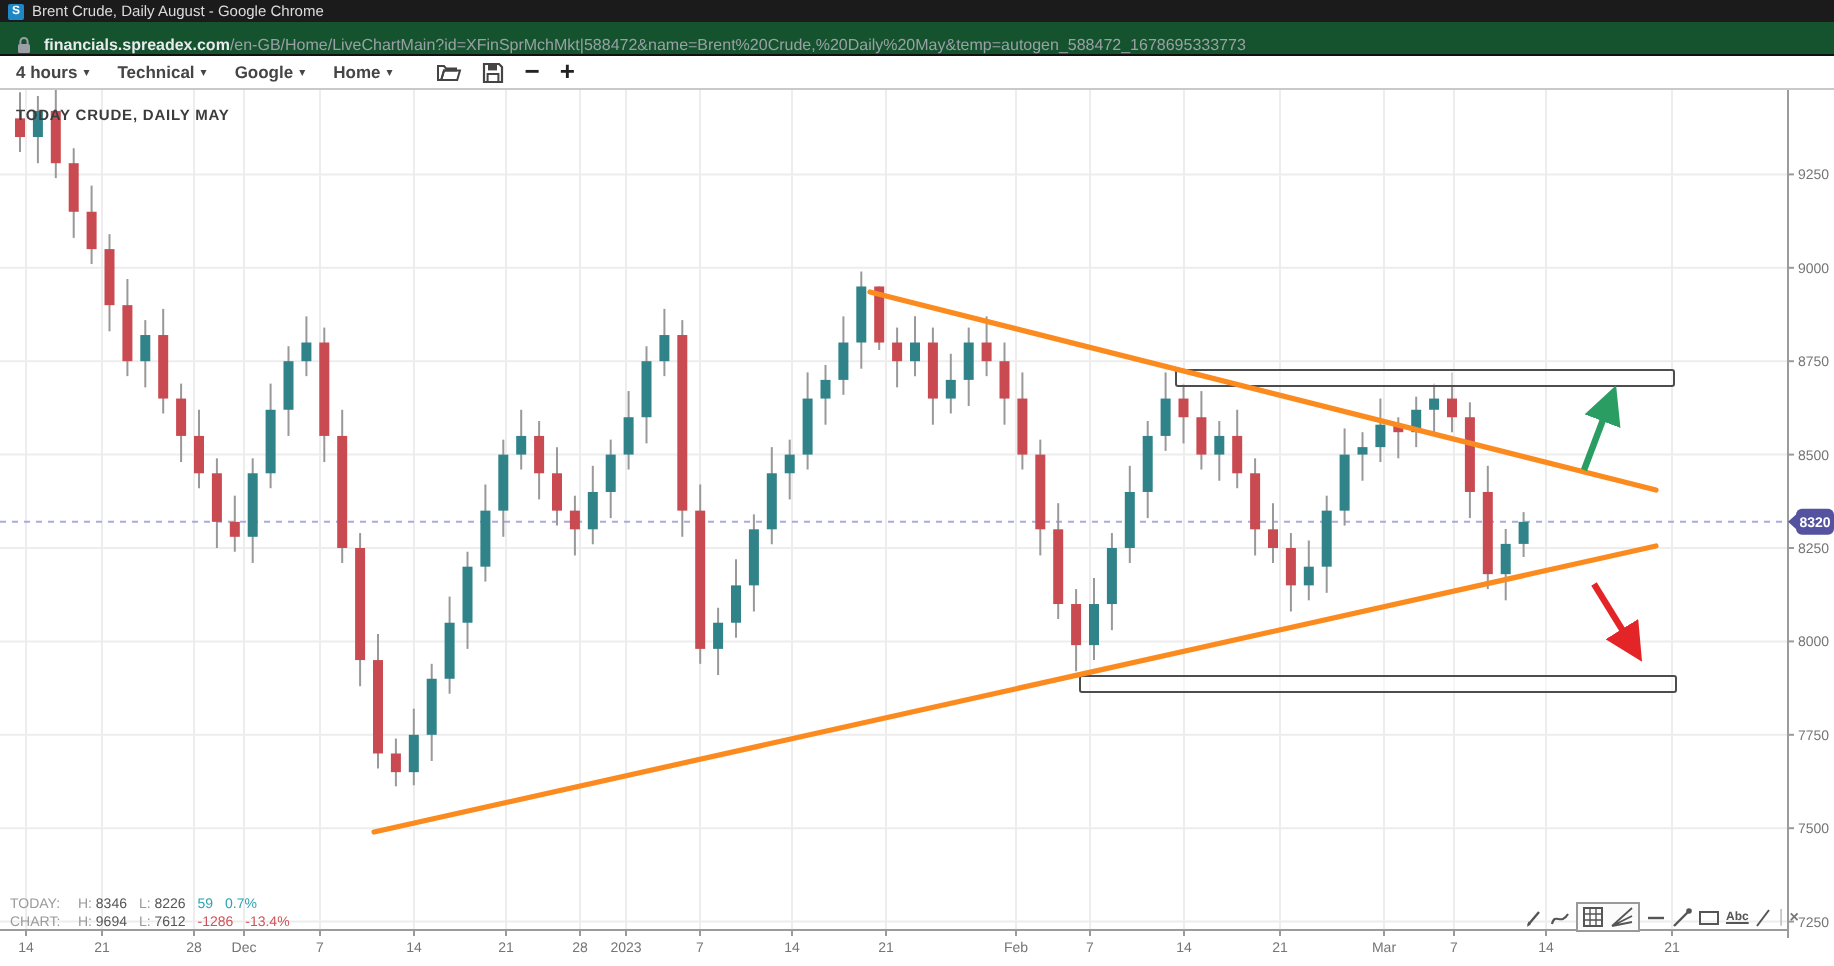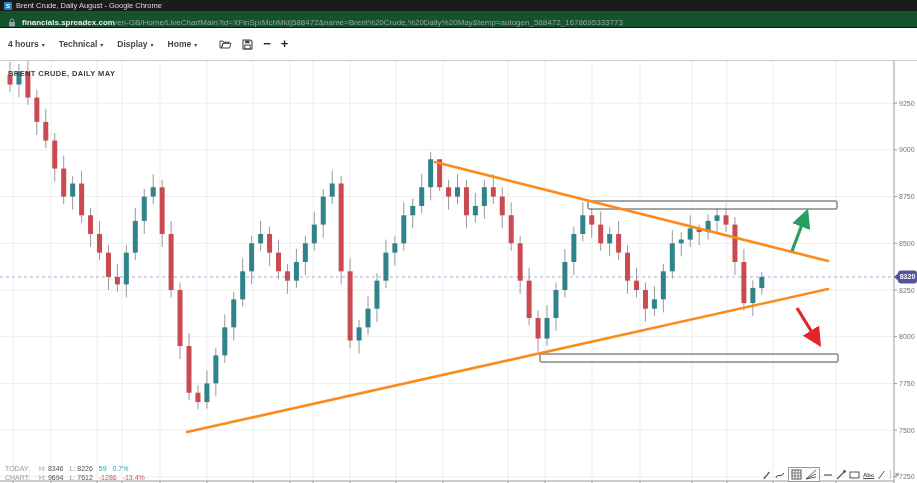--- a/index.html
+++ b/index.html
@@ -5,21 +5,21 @@
   * { margin:0; padding:0; box-sizing:border-box; }
   html,body { width:917px; height:483px; overflow:hidden; background:#fff;
     font-family:"Liberation Sans","DejaVu Sans",sans-serif; }
   .titlebar { height:11px; background:#1b1b1b; display:flex; align-items:center; padding:0 4px; gap:4px; }
   .favicon { width:8px; height:8px; background:#1e88c7; color:#fff; font-size:6px; font-weight:bold;
     display:flex; align-items:center; justify-content:center; border-radius:1px; }
   .win-title { color:#dcdcdc; font-size:7.5px; white-space:nowrap; }
   .urlbar { height:17px; background:#14532d; display:flex; align-items:flex-end; padding:0 8px; gap:6px; border-bottom:1px solid #111; }
   .url { font-size:8px; color:#9aa0a6; white-space:nowrap; overflow:hidden; }
   .url b { color:#e8eaed; font-weight:bold; }
-  .toolbar { height:17px; background:#ffffff; border-bottom:1px solid #c9c9c9; display:flex; align-items:center; padding:16px 8px; gap:14px; }
+  .toolbar { height:17px; background:#ffffff; border-bottom:1px solid #c9c9c9; display:flex; align-items:center; padding:0 8px; gap:14px; }
   .menu { font-size:8.5px; font-weight:bold; color:#454545; display:flex; align-items:center; gap:3px; cursor:pointer; }
   .caret { font-size:6px; color:#454545; }
   .tool-icons { display:flex; align-items:center; gap:10px; margin-left:8px; }
   .tool-icons svg { display:block; }
   .zoom-btn { font-size:13px; font-weight:bold; color:#222; line-height:10px; cursor:pointer; }
   .chart-wrap { position:relative; width:917px; height:438px; background:#fff; }
   .watermark { position:absolute; left:8px; top:8px; font-size:7.5px; font-weight:bold;
     color:#3c3c3c; letter-spacing:.4px; z-index:5; }
   .stats { position:absolute; left:5px; top:403px; z-index:5; font-size:7px; line-height:9px; color:#555; white-space:nowrap; }
   .stats .lbl { color:#9a9a9a; display:inline-block; width:32px; }
@@ -54,21 +54,21 @@
 <div class="toolbar">
   <div class="menu">
     <span>4 hours</span>
     <span class="caret">▾</span>
   </div>
   <div class="menu">
     <span>Technical</span>
     <span class="caret">▾</span>
   </div>
   <div class="menu">
-    <span>Display</span>
+    <span>Google</span>
     <span class="caret">▾</span>
   </div>
   <div class="menu">
     <span>Home</span>
     <span class="caret">▾</span>
   </div>
   <div class="tool-icons">
     <svg width="13" height="10" viewBox="0 0 13 10">
       <path d="M1 2h3l1 1.2h5v1H4L2.6 9H1z" fill="none" stroke="#444" stroke-width="1"></path>
       <path d="M2.6 9 4 4.2h8L10.6 9z" fill="none" stroke="#444" stroke-width="1"></path>
@@ -77,21 +77,21 @@
       <path d="M1 1h7.5L10 2.5V10H1z" fill="none" stroke="#444" stroke-width="1.1"></path>
       <rect x="3" y="1.4" width="4.5" height="2.8" fill="#444"></rect>
       <rect x="2.8" y="6" width="5.4" height="4" fill="none" stroke="#444" stroke-width="1"></rect>
     </svg>
     <span class="zoom-btn">−</span>
     <span class="zoom-btn">+</span>
   </div>
 </div>
 
 <div class="chart-wrap">
-  <div class="watermark">BRENT CRUDE, DAILY MAY</div>
+  <div class="watermark">TODAY CRUDE, DAILY MAY</div>
 
   <svg id="chart-svg" width="917" height="438">
       <defs>
         <marker id="ah-green" markerWidth="6" markerHeight="6" refX="4.2" refY="3" orient="auto">
           <path d="M0 0 L6 3 L0 6 Z" fill="#2a9d63"></path>
         </marker>
         <marker id="ah-red" markerWidth="6" markerHeight="6" refX="4.2" refY="3" orient="auto">
           <path d="M0 0 L6 3 L0 6 Z" fill="#e42527"></path>
         </marker>
       </defs>

